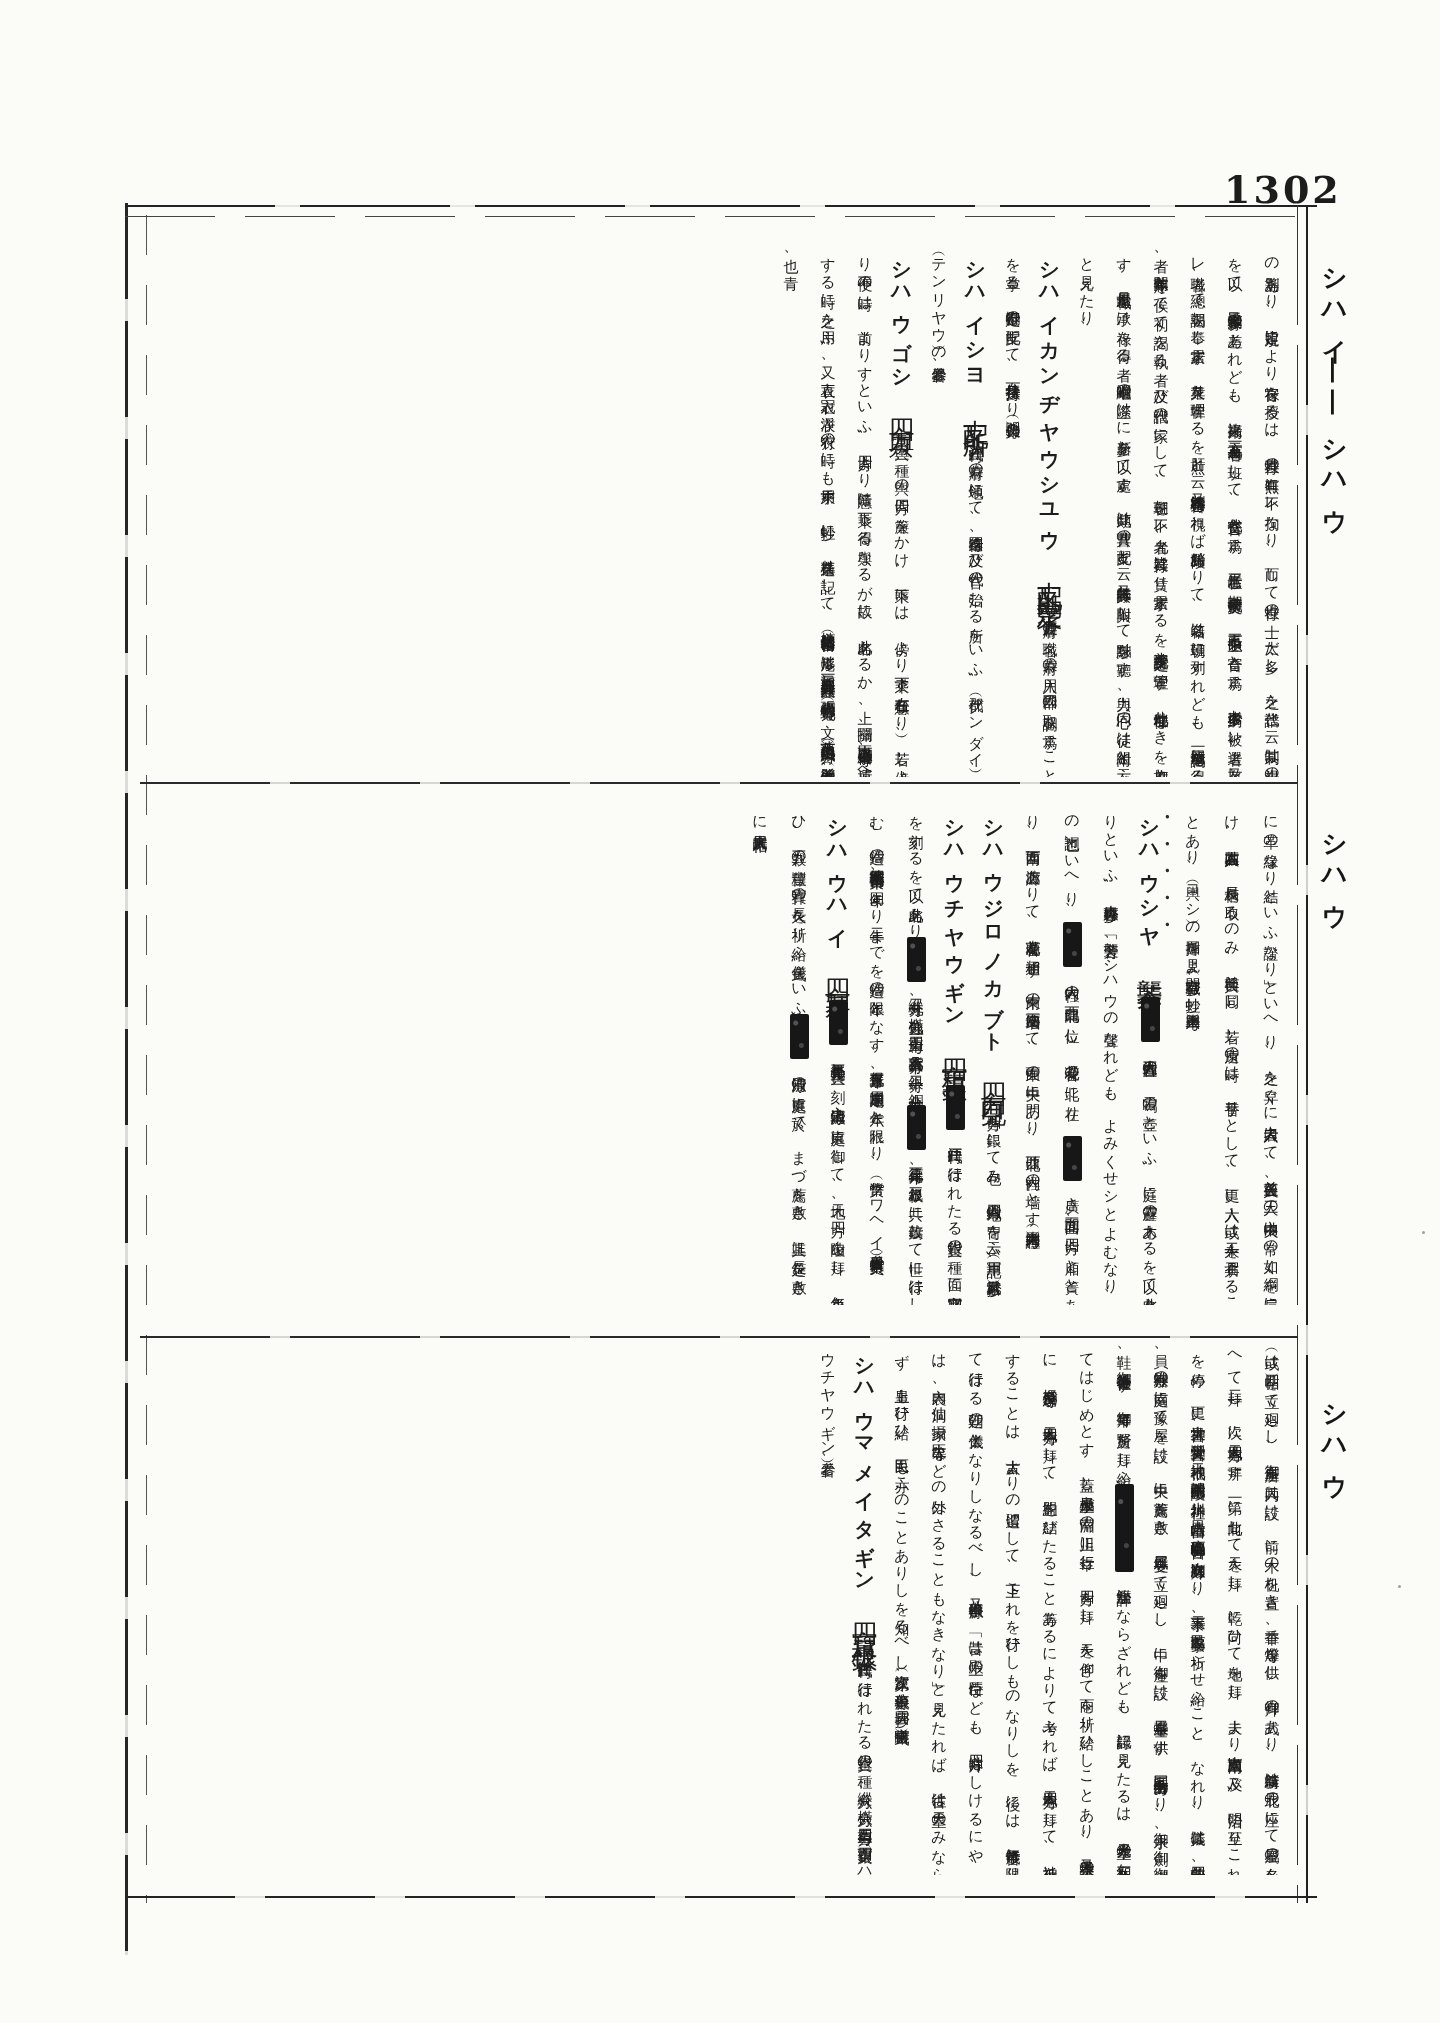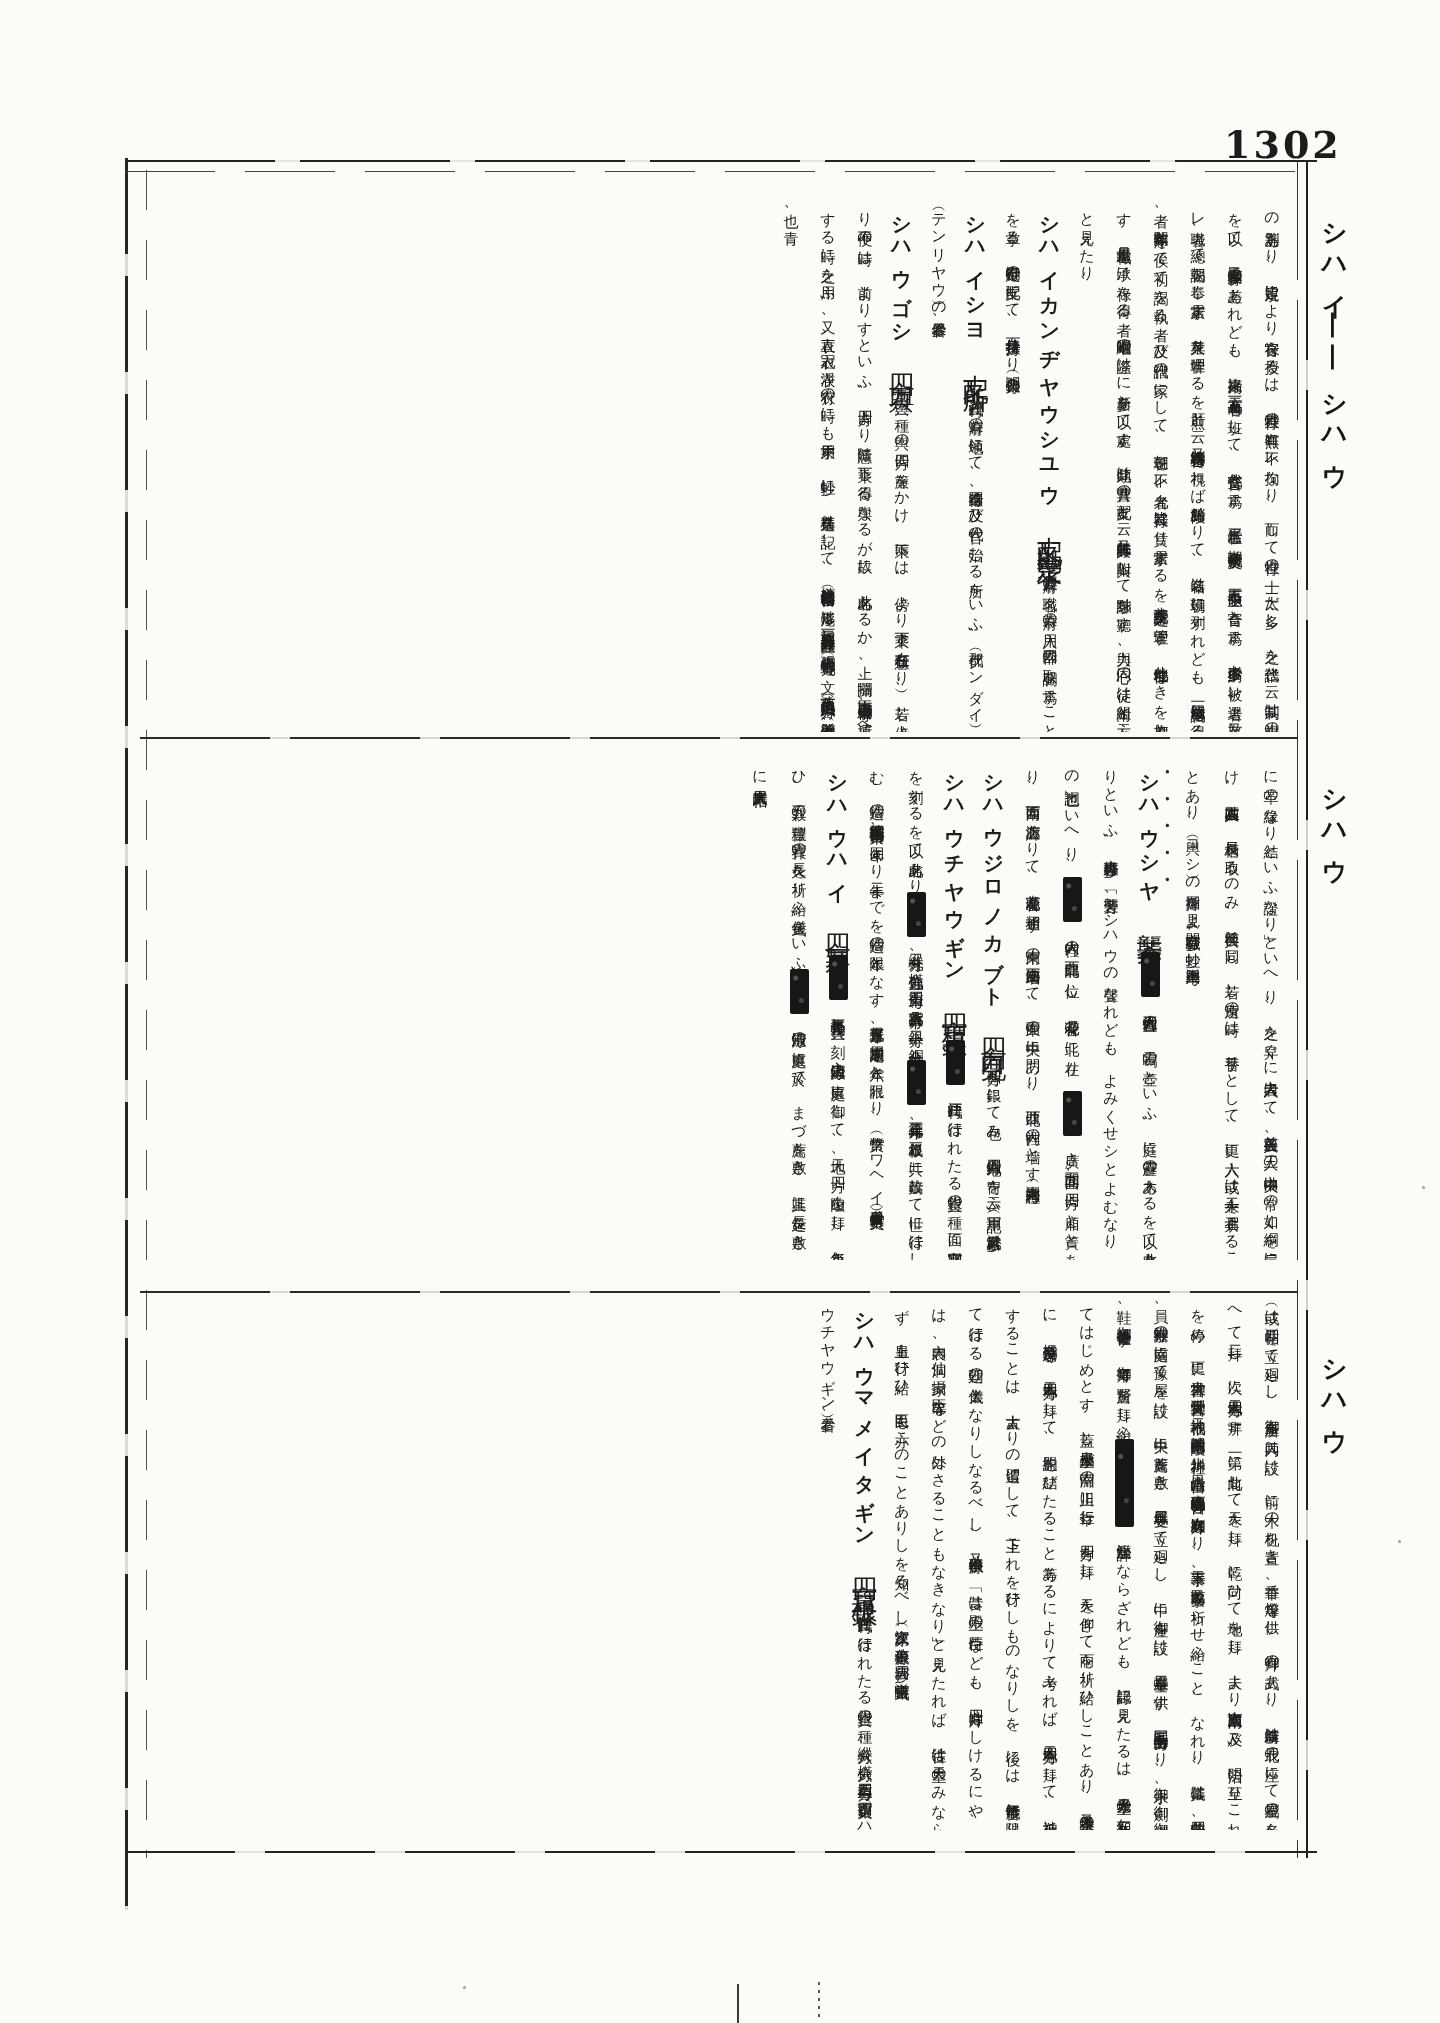--- a/index.html
+++ b/index.html
@@ -2,21 +2,21 @@
 <html><head>
 <meta charset="utf-8">
 <style>
   html,body{margin:0;padding:0;}
   body{
     width:1440px;height:2023px;position:relative;overflow:hidden;
     background:#fbfbf8;
     font-family:"DejaVu Serif","Liberation Serif",serif;
     color:#1c1c1c;
   }
-  #page{position:absolute;inset:0;}
+  #page{position:absolute;inset:0;margin-top:45px;}
 
   
   .vline,.hline{position:absolute;}
   .frame-left-outer{left:125px;top:158px;width:3px;height:1752px;
     background:repeating-linear-gradient(180deg,#262626 0 96px,rgba(38,38,38,.15) 96px 118px);}
   .frame-left-inner{left:146px;top:170px;width:1px;height:1688px;
     background:repeating-linear-gradient(180deg,#555 0 40px,transparent 40px 70px);}
   .frame-top-1{left:125px;top:160px;height:2px;width:1192px;
     background:repeating-linear-gradient(90deg,#222 0 150px,rgba(34,34,34,.1) 150px 175px);}
   .frame-top-2{left:125px;top:171px;height:1px;width:1192px;

